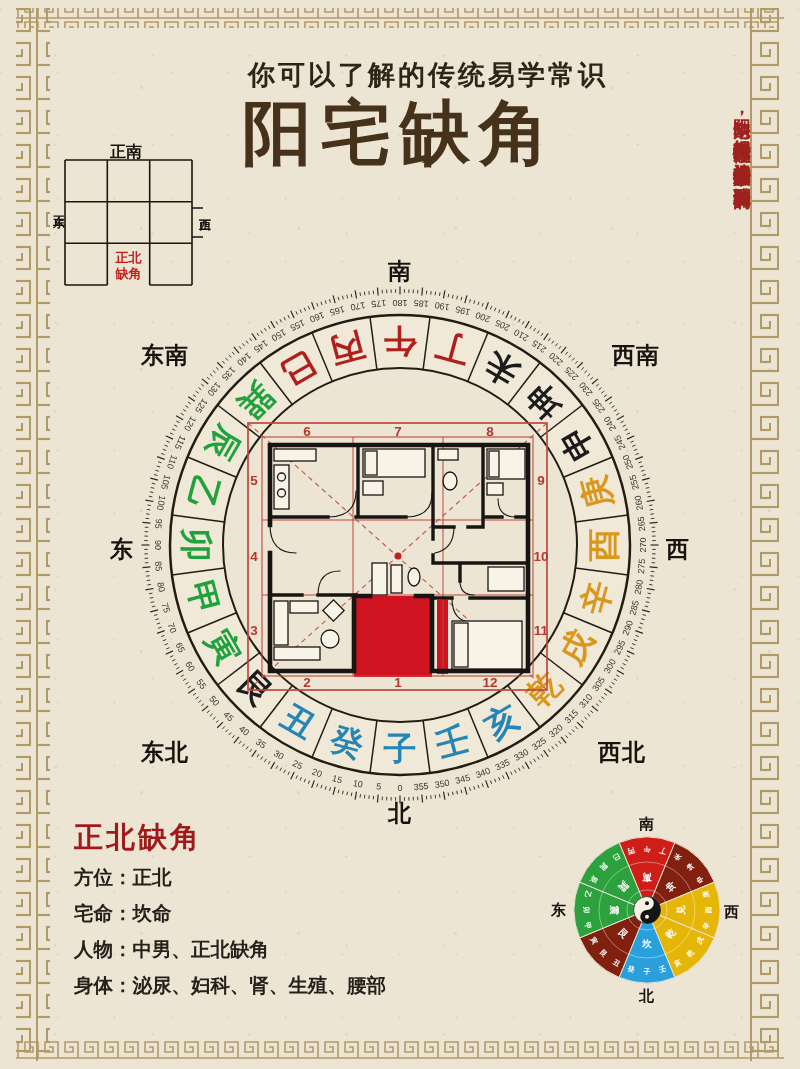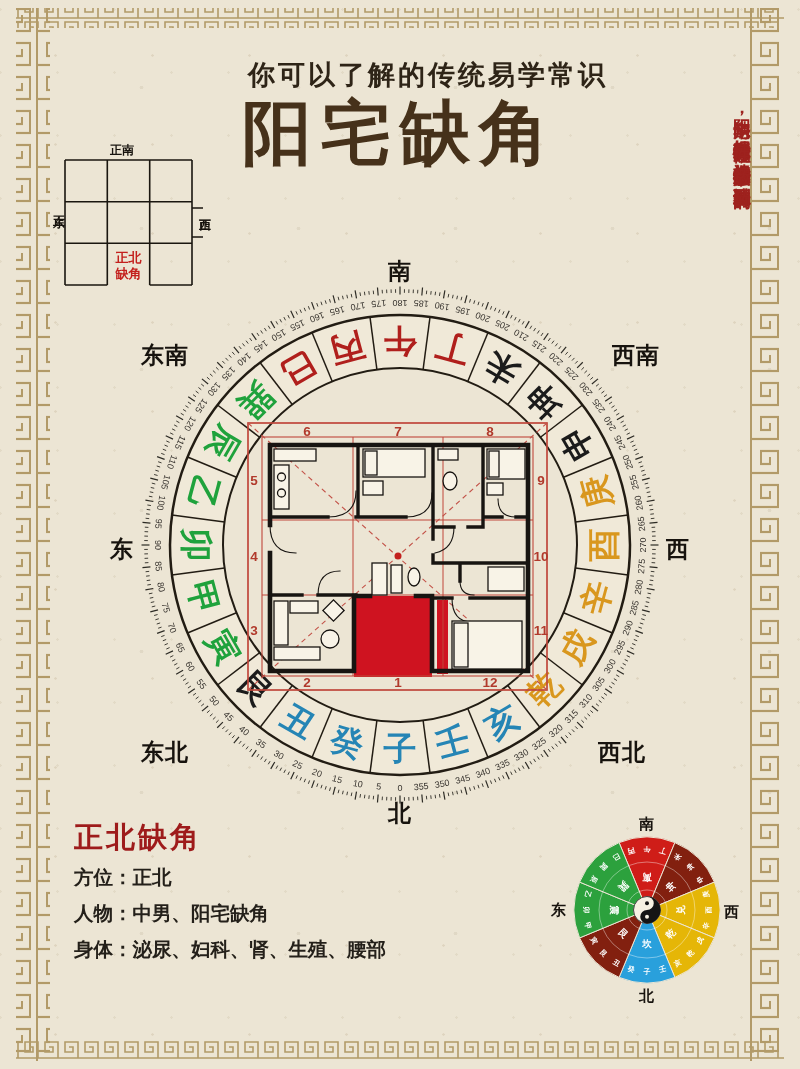--- a/index.html
+++ b/index.html
@@ -13,21 +13,21 @@
       radial-gradient(rgba(120,100,70,.10) 1.6px, transparent 2.2px);
     background-size:97px 89px,57px 63px,157px 141px;
     background-position:7px 11px,29px 41px,63px 17px;}
   svg{position:absolute;display:block;}
   .border-frame{left:0;top:0;pointer-events:none;}
   .subtitle{position:absolute;top:57px;left:0;width:100%;text-align:center;
     font-size:27px;font-weight:800;letter-spacing:3px;color:#2e2417;padding-left:28px;}
   .title{position:absolute;top:87px;left:0;width:100%;text-align:center;
     font-size:70px;font-weight:800;letter-spacing:9px;color:#46311a;
     font-family:"Liberation Serif","DejaVu Serif",serif;}
-  .hlabel{position:absolute;font-size:12px;font-weight:700;color:#17130e;}
+  .hlabel{position:absolute;font-size:16px;font-weight:700;color:#17130e;}
   .vlabel{position:absolute;writing-mode:vertical-rl;font-size:12px;font-weight:700;color:#17130e;}
   .side-note{position:absolute;left:724px;top:106px;height:700px;width:36px;
     writing-mode:vertical-rl;font-size:17.5px;font-weight:800;color:#9e221e;
     letter-spacing:0.5px;line-height:36px;}
   .dir{position:absolute;font-size:23px;font-weight:800;color:#17130e;letter-spacing:1px;}
   .dir-mini{position:absolute;font-size:15px;font-weight:800;color:#17130e;}
   .info{position:absolute;left:74px;top:818px;width:420px;}
   .info-heading{font-size:29px;font-weight:800;letter-spacing:3px;color:#9e1b1b;}
   .info-row{font-size:19.5px;font-weight:700;color:#24201a;line-height:34px;margin-top:2px;}
   .info-row:first-of-type{margin-top:12px;}
@@ -633,21 +633,22 @@
   <div class="dir" style="left:110px;top:534px;">东</div>
   <div class="dir" style="left:666px;top:534px;">西</div>
   <div class="dir" style="left:141px;top:340px;text-align:center;">东南</div>
   <div class="dir" style="left:598px;top:340px;margin-left:14px;">西南</div>
   <div class="dir" style="left:141px;top:737px;">东北</div>
   <div class="dir" style="left:598px;top:737px;">西北</div>
 
   <div class="info">
     <div class="info-heading">正北缺角</div>
     <div class="info-row">方位：正北</div>
-    <div class="info-row">人物：中男、阳宅缺角</div>
+    <div class="info-row">宅命：坎命</div>
+    <div class="info-row">人物：中男、正北缺角</div>
     <div class="info-row">身体：泌尿、妇科、肾、生殖、腰部</div>
   </div>
 
   <svg id="mini-svg" width="176" height="176" viewBox="0 0 176 176" style="left:559px;top:822px;">
       <g>
         <path d="M88 88 L60.1 20.6 A73 73 0 0 1 115.9 20.6 Z" fill="#cf1d18" stroke="#ece5d4" stroke-width="1"></path>
         <path d="M88 88 L115.9 20.6 A73 73 0 0 1 155.4 60.1 Z" fill="#82200f" stroke="#ece5d4" stroke-width="1"></path>
         <path d="M88 88 L155.4 60.1 A73 73 0 0 1 155.4 115.9 Z" fill="#e5b607" stroke="#ece5d4" stroke-width="1"></path>
         <path d="M88 88 L155.4 115.9 A73 73 0 0 1 115.9 155.4 Z" fill="#e5b607" stroke="#ece5d4" stroke-width="1"></path>
         <path d="M88 88 L115.9 155.4 A73 73 0 0 1 60.1 155.4 Z" fill="#29a0dc" stroke="#ece5d4" stroke-width="1"></path>

